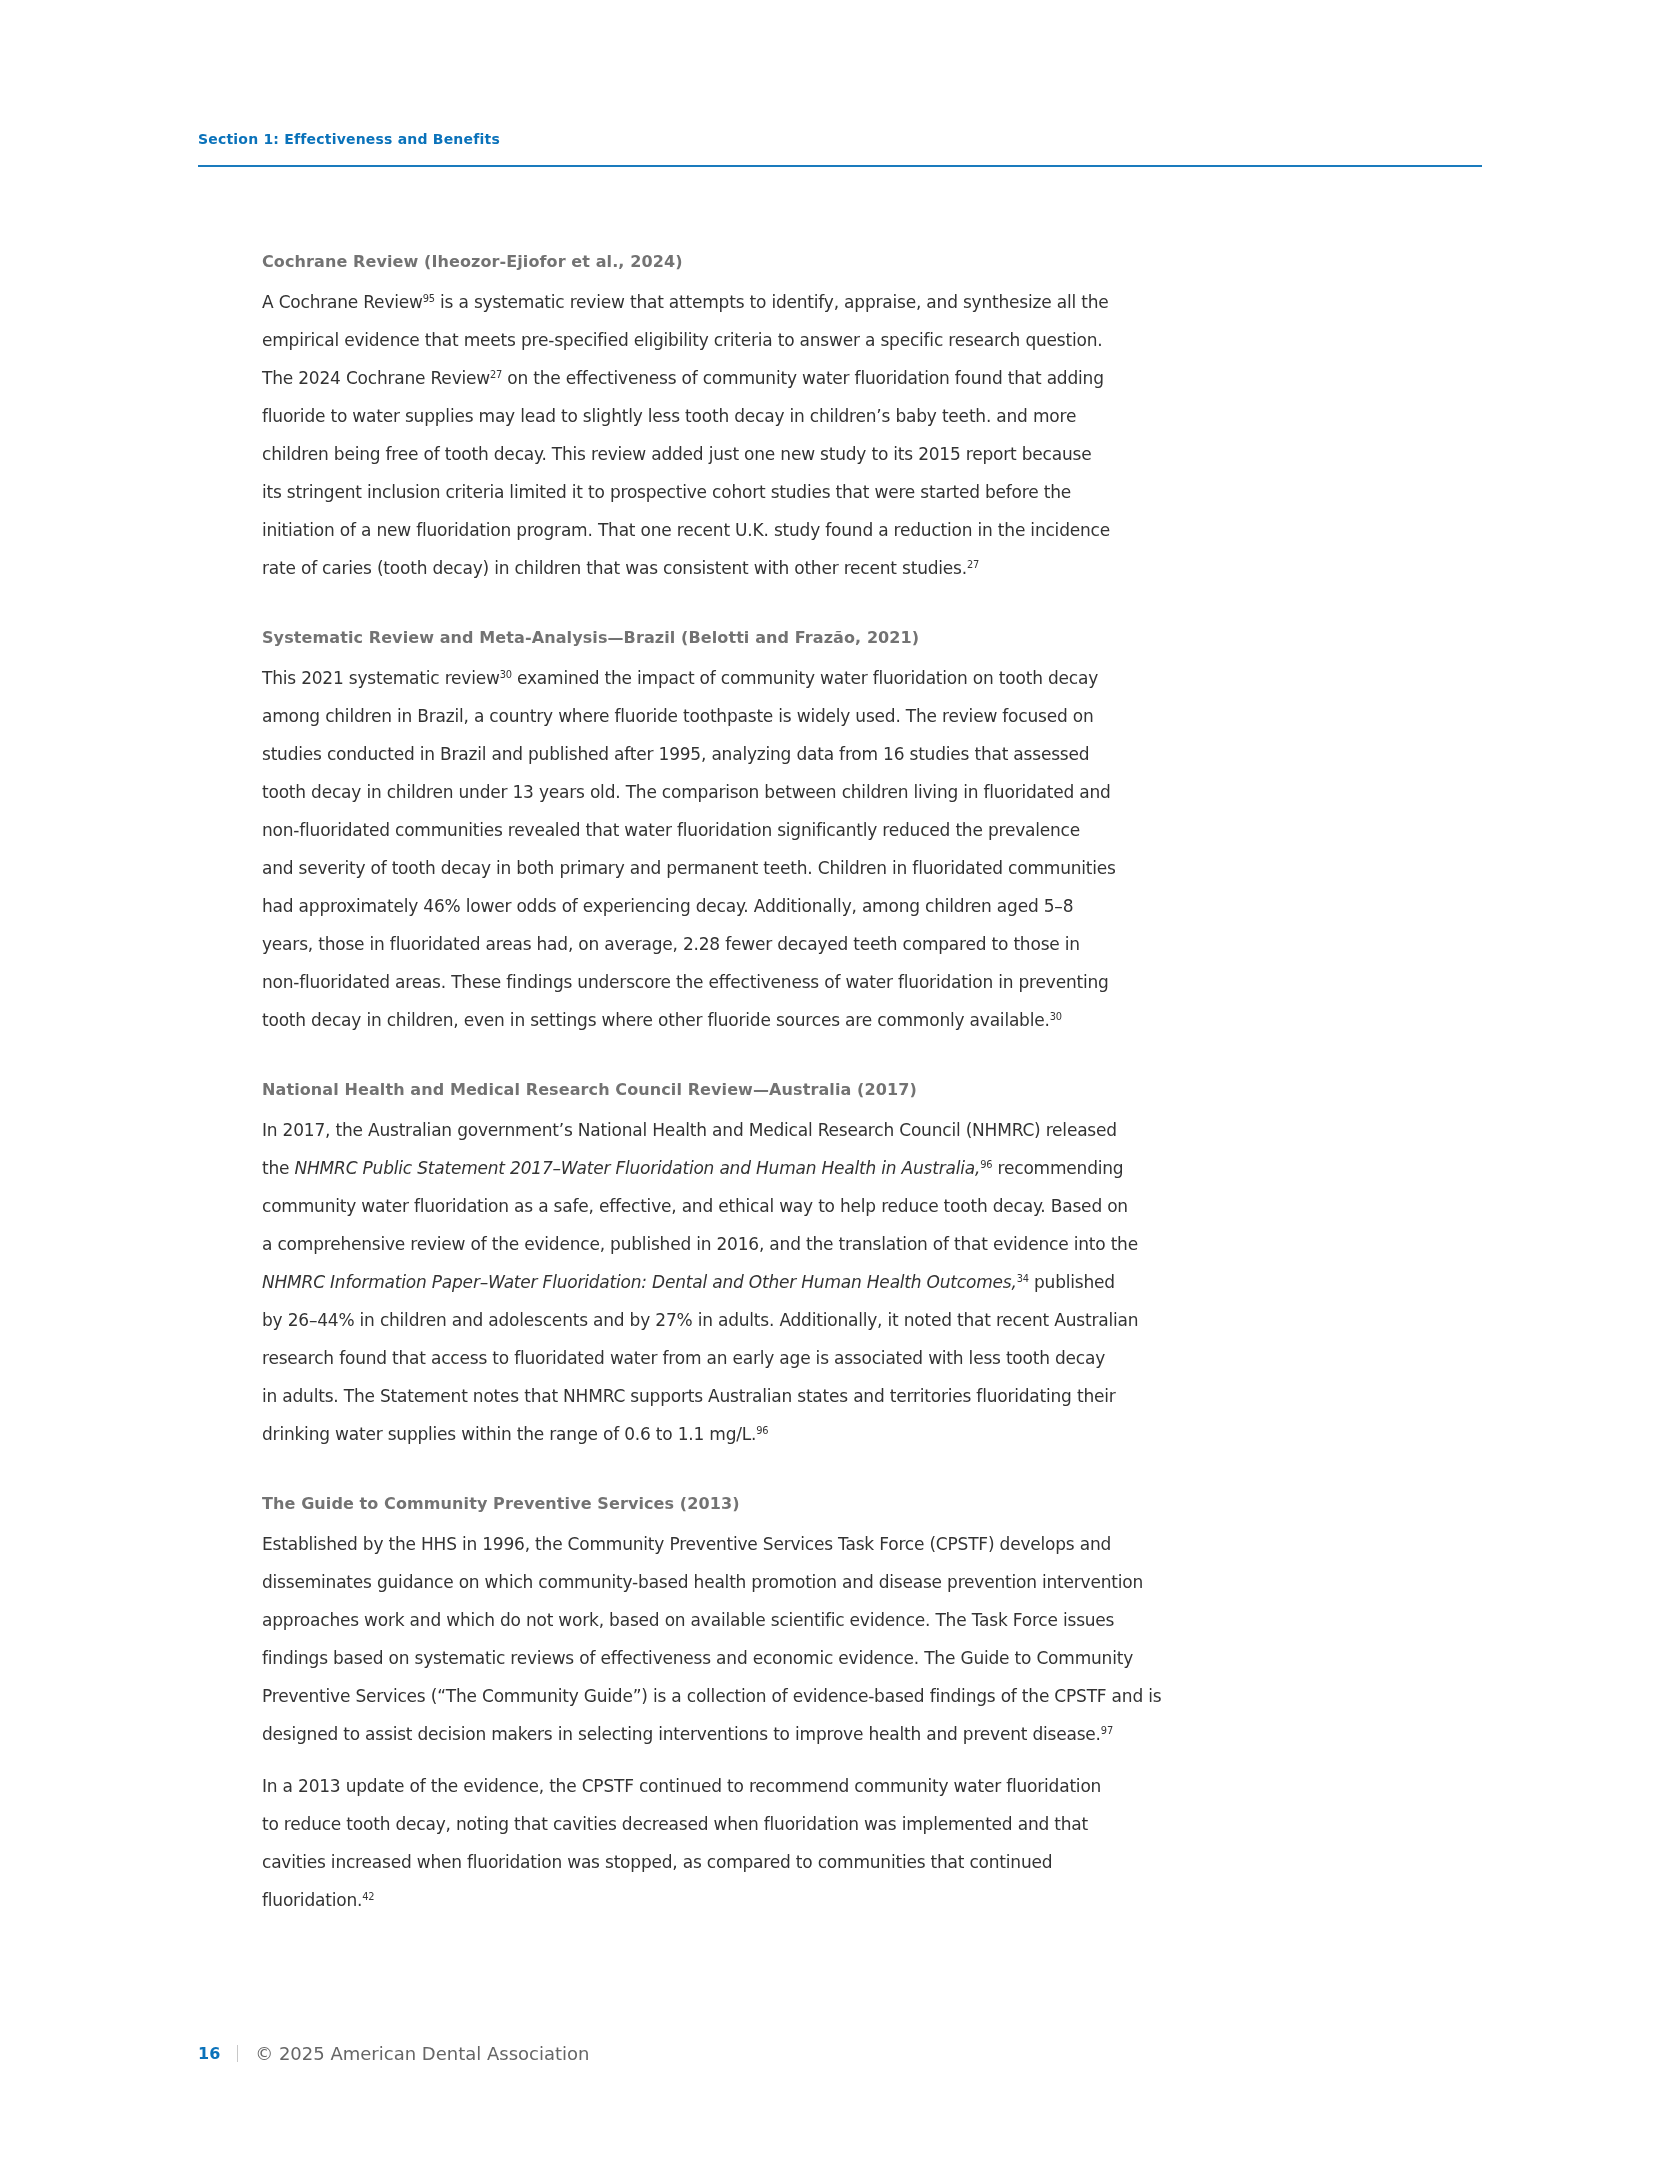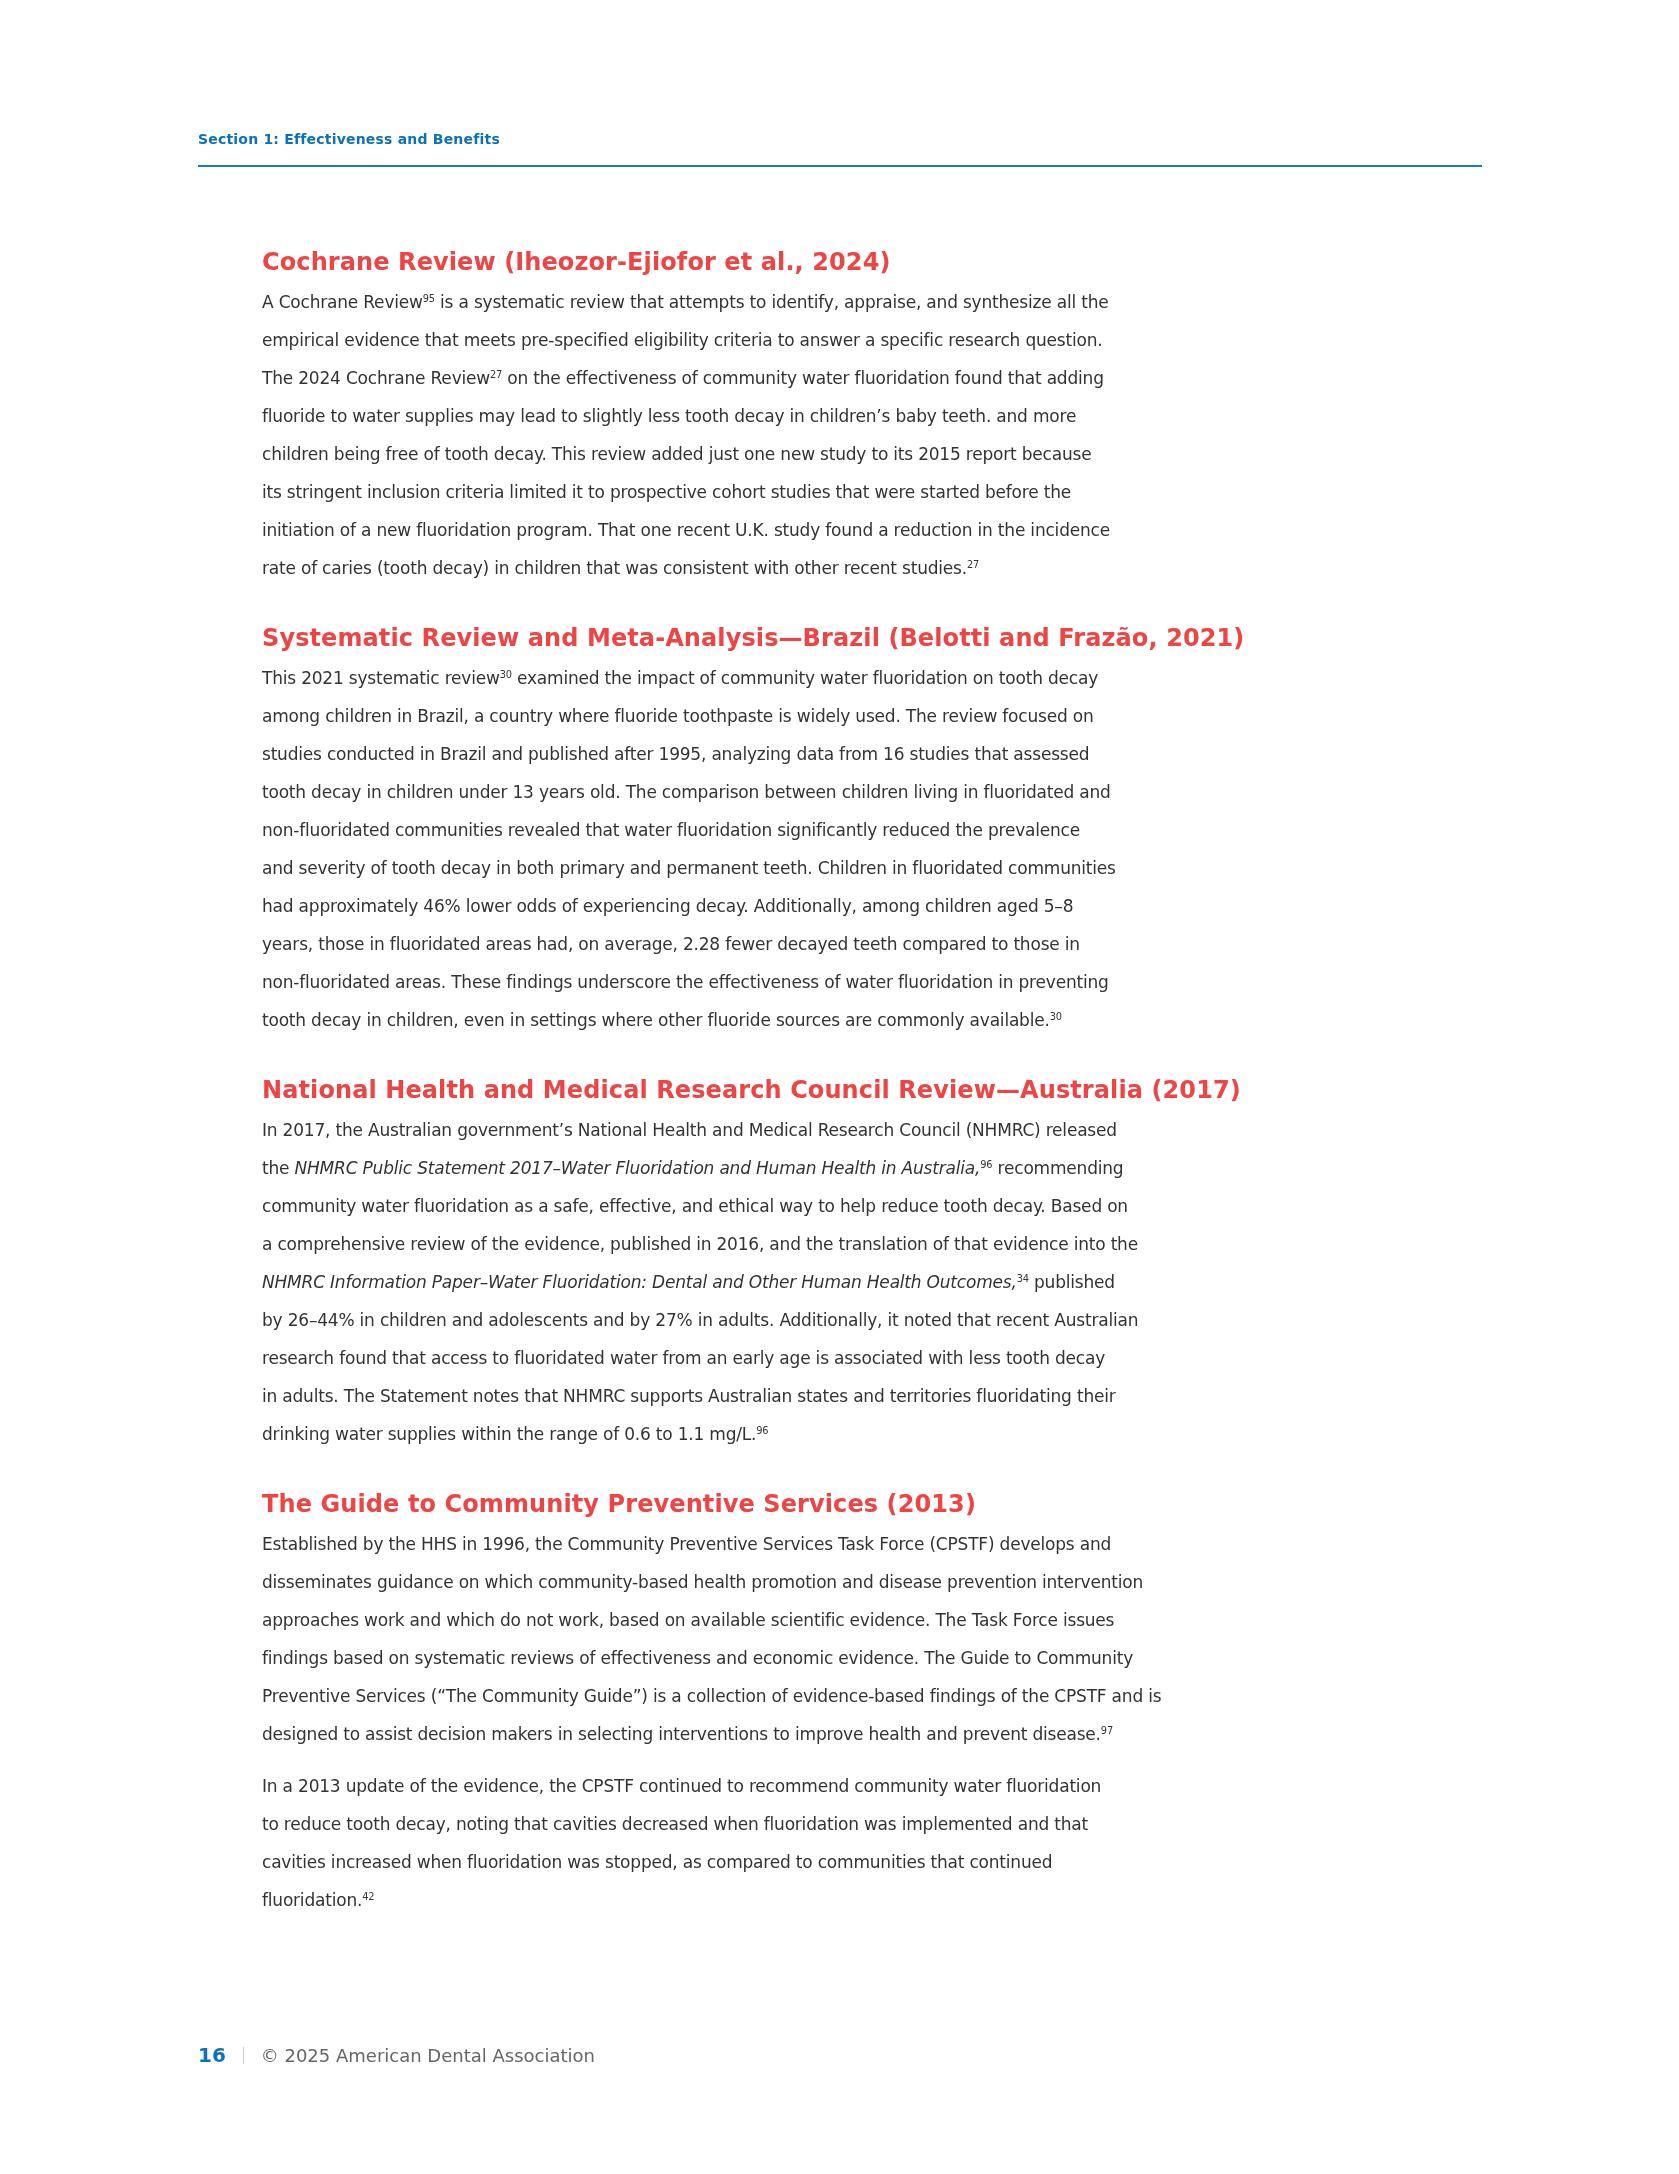--- a/index.html
+++ b/index.html
@@ -1,27 +1,27 @@
 <!DOCTYPE html>
 <html style="font-size:15px"><head>
 <meta charset="utf-8">
 <style>
   html, body { margin: 0; padding: 0; background: #ffffff; }
   body { width: 1680px; height: 2174px; position: relative; overflow: hidden; font-family: "DejaVu Sans", "Liberation Sans", sans-serif; }
   .running-head { position: absolute; left: 198px; top: 131px; font-family: "DejaVu Sans", sans-serif; font-weight: bold; font-size: 14px; color: #0a72ba; letter-spacing: 0.2px; white-space: nowrap; }
   .head-rule { position: absolute; left: 198px; top: 165px; width: 1284px; height: 1.9px; background: #1a7bbd; }
   .content { position: absolute; left: 262px; top: 243px; width: 1234px; }
   .section { margin: 0 0 32px 0; }
-  .section-heading { font-family: "DejaVu Sans", sans-serif; font-weight: bold; font-size: 24px; color: #ef4444; line-height: 38px; margin: 0 0 1.9px 0; white-space: nowrap; letter-spacing: 0.1px; }
+  .section-heading { font-family: "DejaVu Sans", sans-serif; font-weight: bold; font-size: 16px; color: #737373; line-height: 38px; margin: 0 0 1.9px 0; white-space: nowrap; letter-spacing: 0.1px; }
   .para { margin: 0 0 14px 0; }
   .line { font-family: "DejaVu Sans", sans-serif; font-size: 17px; line-height: 38px; color: #333333; white-space: nowrap; letter-spacing: -0.2px; }
   .line i { font-style: italic; }
   sup { font-size: 0.58em; line-height: 0; position: relative; top: -0.55em; vertical-align: baseline; }
   .footer { position: absolute; left: 198px; top: 2043px; font-family: "DejaVu Sans", sans-serif; font-size: 18px; color: #666666; white-space: nowrap; display: flex; align-items: center; }
-  .footer .pg { font-weight: bold; color: #0a72ba; font-size: 20px; }
+  .footer .pg { font-weight: bold; color: #0a72ba; font-size: 16px; }
   .footer .sep { display: inline-block; width: 0.9px; height: 17px; background: #c8c8c8; margin: 0 17px 0 17px; }
 </style>
 </head>
 <body>
 
 <div class="running-head">Section 1: Effectiveness and Benefits</div>
 <div class="head-rule"></div>
 
 <div class="content" id="content">
     <div class="section">

